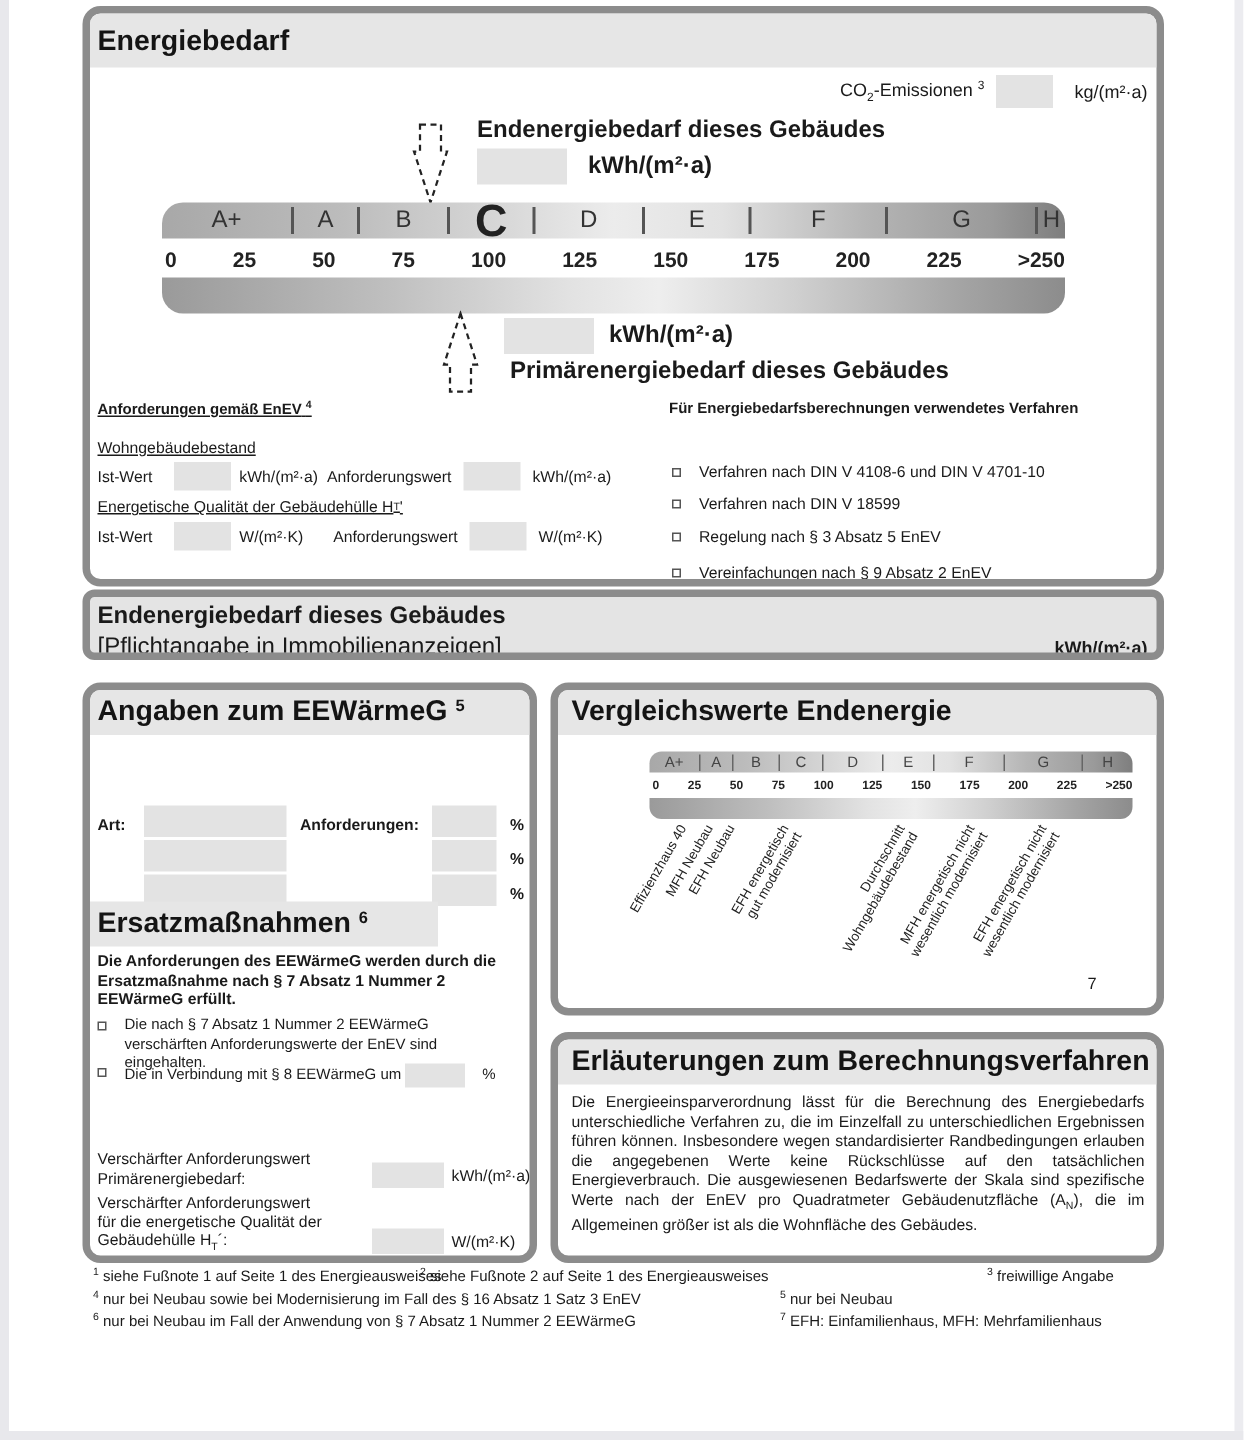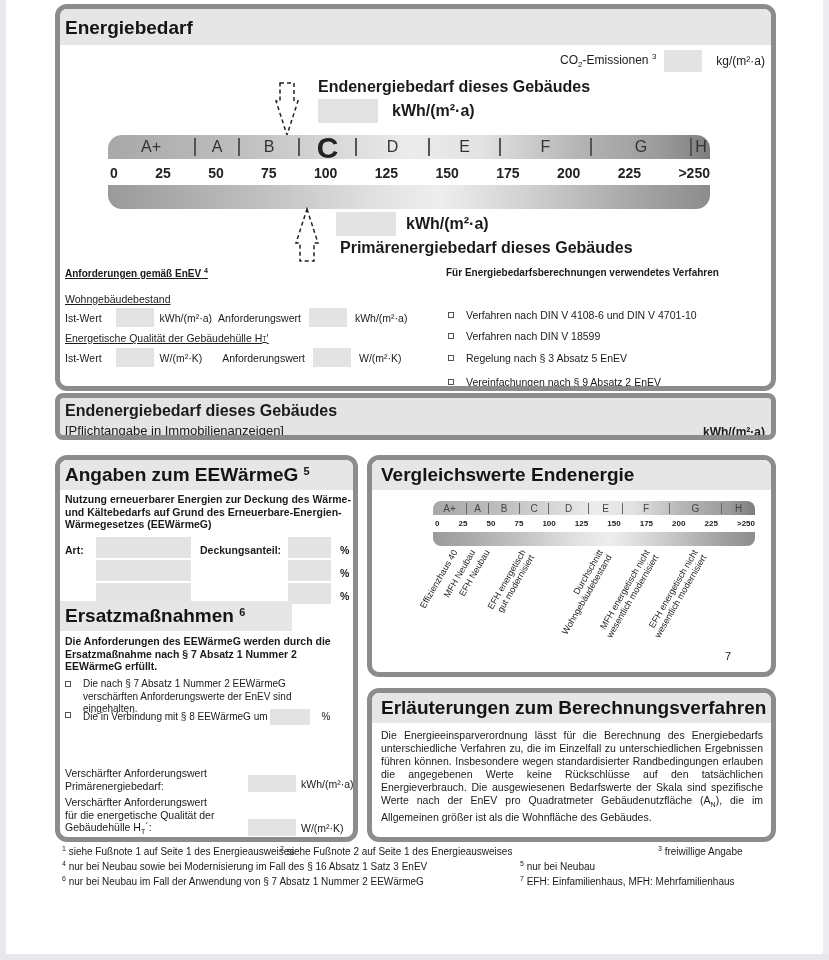--- a/index.html
+++ b/index.html
@@ -45,21 +45,21 @@
   .req-head sup { font-size: 7px; }
   .proc-head { position: absolute; left: 386px; top: 258px; font-size: 10px; font-weight: bold; }
   .row { position: absolute; font-size: 10.5px; display: flex; align-items: center; white-space: nowrap; }
   .row .fill { width: 38px; height: 19px; }
   .ul { text-decoration: underline; }
   .cb { display: inline-block; width: 6px; height: 6px; border: 1px solid #555; margin-right: 12px; }
 
   
   #p2 { left: 55px; top: 393px; width: 721px; height: 47px; background: #e4e4e4; border-radius: 8px; }
   #p2 .t1 { position: absolute; left: 5px; top: 4px; font-size: 16px; font-weight: bold; }
-  #p2 .t2 { position: absolute; left: 5px; top: 25px; font-size: 13px; }
+  #p2 .t2 { position: absolute; left: 5px; top: 25px; font-size: 16px; }
   #p2 .t3 { position: absolute; right: 6px; top: 27px; font-size: 12px; font-weight: bold; }
 
   
   #p3 { left: 55px; top: 455px; width: 303px; height: 387px; }
   .p3-head1 { height: 30px; font-size: 19px; padding: 4px 0 0 5px; }
   .p3-head1 sup, .p3-head2 sup { font-size: 11px; vertical-align: top; position: relative; top: 1px; }
   .p3-desc { position: absolute; left: 5px; top: 33px; font-size: 10.5px; font-weight: bold; line-height: 12.5px; width: 290px; }
   .art-row { position: absolute; left: 5px; font-size: 10.5px; font-weight: bold; display: flex; align-items: center; }
   .art-fill { position: absolute; left: 36px; width: 95px; height: 21px; background: #e3e3e3; }
   .deck-fill { position: absolute; left: 228px; width: 43px; height: 21px; background: #e3e3e3; }
@@ -200,27 +200,26 @@
 </section>
 
 <section id="p2" class="panel">
   <div class="t1">Endenergiebedarf dieses Gebäudes</div>
   <div class="t2">[Pflichtangabe in Immobilienanzeigen]</div>
   <div class="t3">kWh/(m²·a)</div>
 </section>
 
 <section id="p3" class="panel">
   <div class="panel-head p3-head1"><span>Angaben zum EEWärmeG</span> <sup>5</sup></div>
-  <div class="p3-desc">Nutzung erneuerbarer Energien zur Deckung des Wärme- und Kältebedarfs auf Grund des Erneuerbare-Energien-Wärmegesetzes (EEWärmeG)</div>
 
   <div class="art-row" style="top:84px">Art:</div>
   <div class="art-fill" style="top:77px"></div>
   <div class="art-fill" style="top:100px"></div>
   <div class="art-fill" style="top:123px"></div>
-  <div class="art-row" style="left:140px;top:84px">Deckungsanteil:</div>
+  <div class="art-row" style="left:140px;top:84px">Anforderungen:</div>
   <div class="deck-fill" style="top:77px"></div>
   <div class="deck-fill" style="top:100px"></div>
   <div class="deck-fill" style="top:123px"></div>
   <div class="pct" style="top:84px">%</div>
   <div class="pct" style="top:107px">%</div>
   <div class="pct" style="top:130px">%</div>
 
   <div class="panel-head p3-head2"><span>Ersatzmaßnahmen</span> <sup>6</sup></div>
   <div class="p3-body bold" style="top:175px;width:290px">Die Anforderungen des EEWärmeG werden durch die Ersatzmaßnahme nach § 7 Absatz 1 Nummer 2 EEWärmeG erfüllt.</div>
   <div class="p3-cb" style="top:218px;width:260px">

